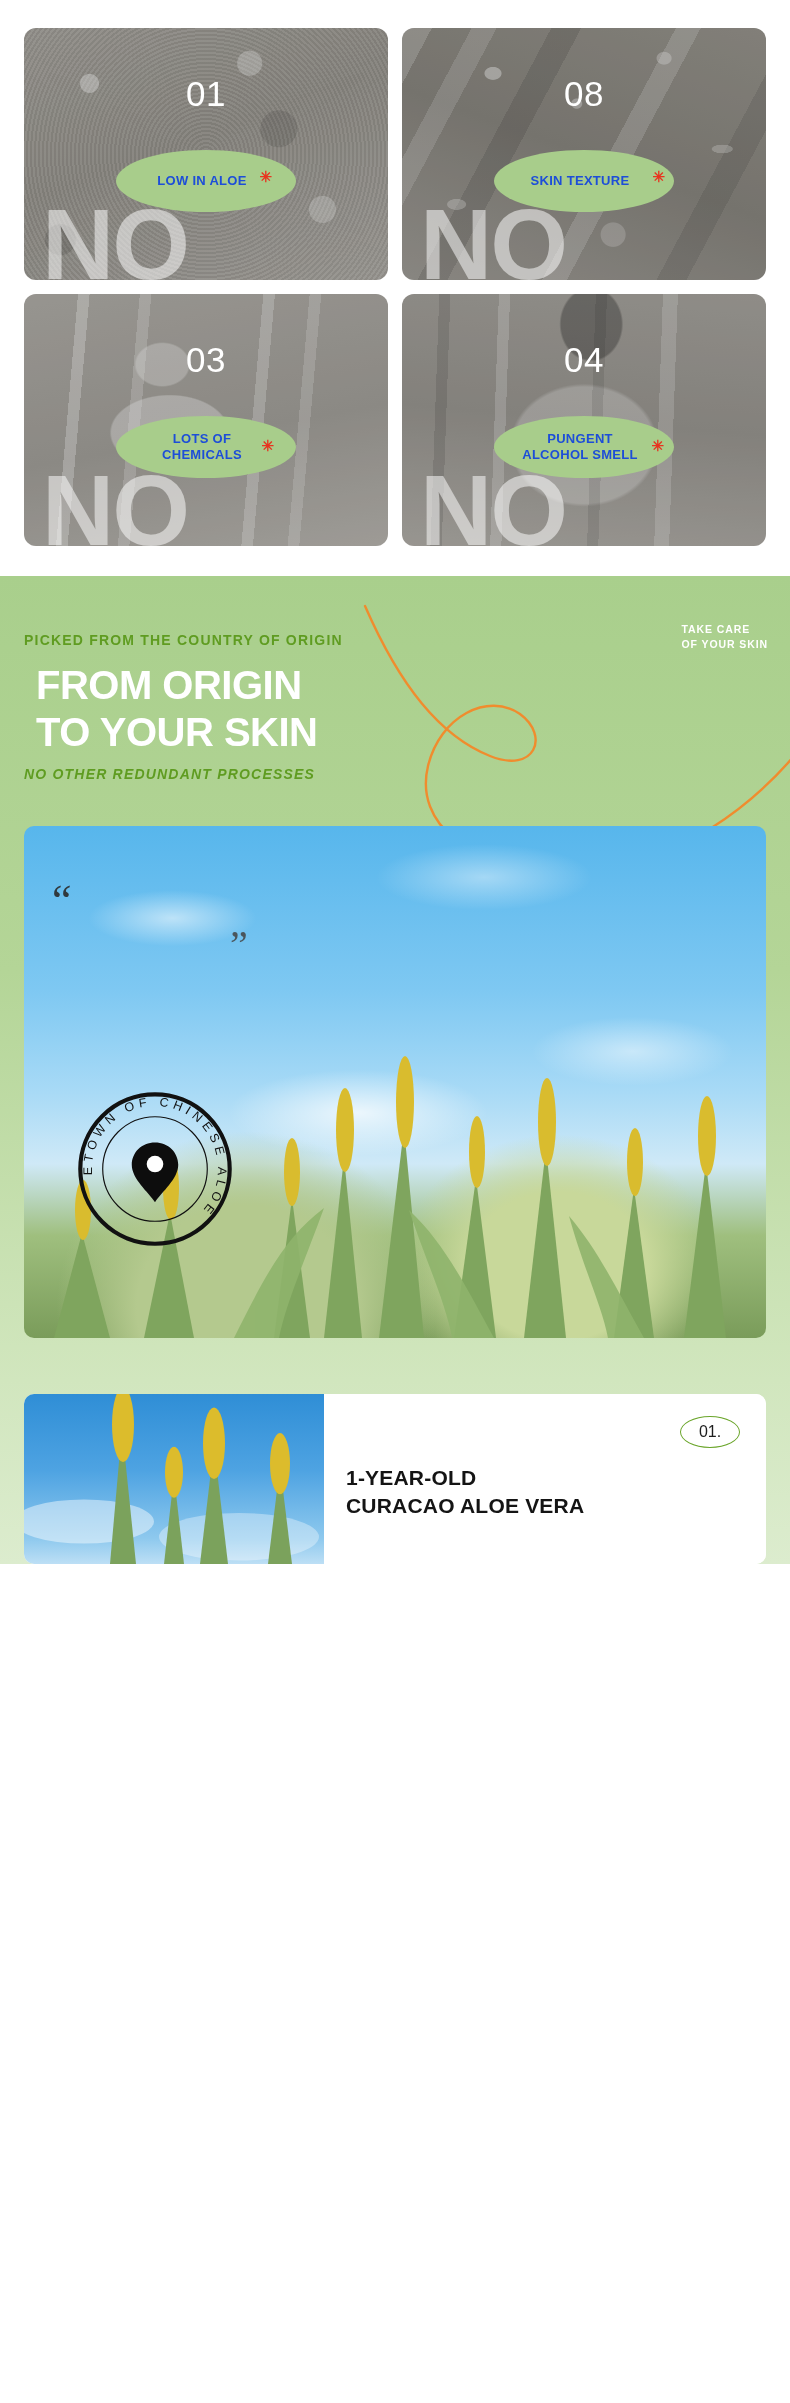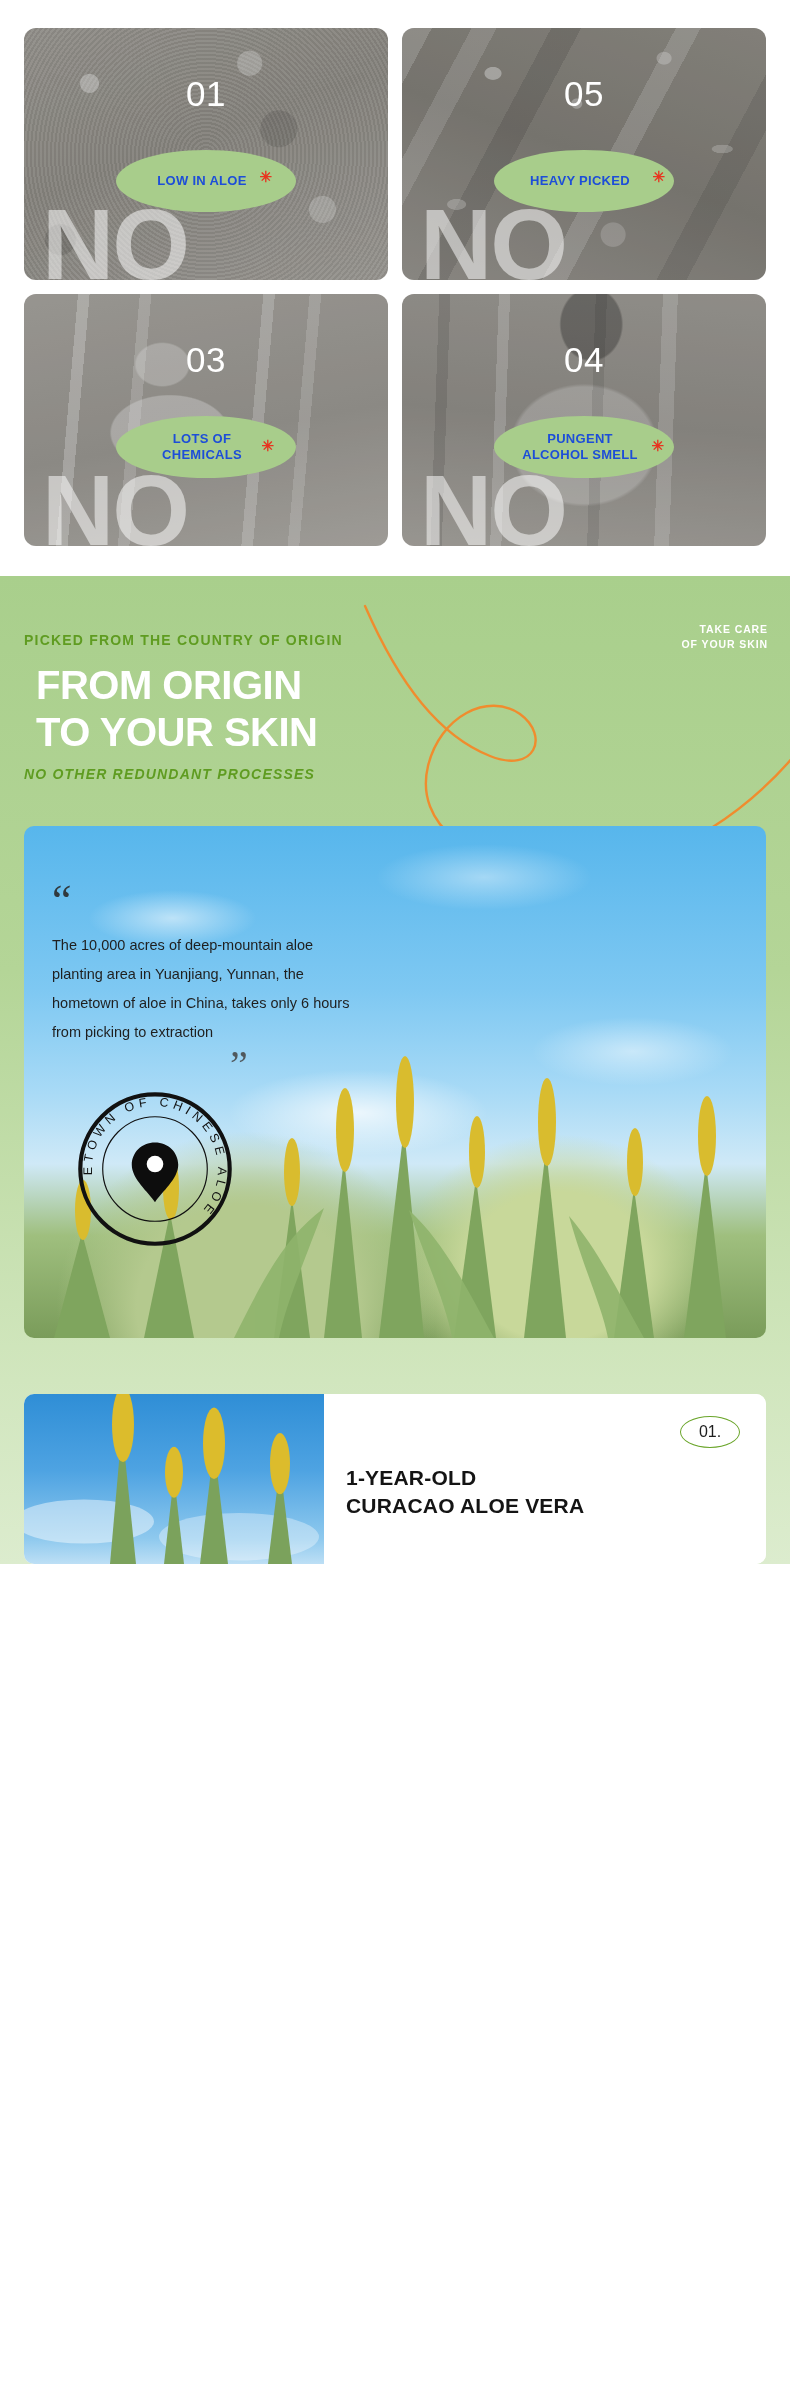--- a/index.html
+++ b/index.html
@@ -175,21 +175,21 @@
     font-style:italic;
   }
   .takecare{
     position:absolute;
     top:46px;right:22px;
     color:#ffffff;
     font-size:10.5px;
     font-weight:700;
     letter-spacing:.9px;
     line-height:1.45;
-    text-align:right;
+    text-align:left;
     z-index:3;
     white-space:pre-line;
   }
 
   
   .hero-card{
     position:relative;
     border-radius:10px;
     overflow:hidden;
     height:512px;
@@ -309,24 +309,24 @@
       <div class="no-watermark">NO</div>
       <div class="pill one">
         <span class="pill-label">LOW IN ALOE</span>
         <span class="aster">✳</span>
       </div>
     </div>
 
     <div class="no-card">
       <div class="photo p2"></div>
       <div class="overlay"></div>
-      <div class="no-num">05</div>
+      <div class="no-num">08</div>
       <div class="no-watermark">NO</div>
       <div class="pill two">
-        <span class="pill-label">HEAVY PICKED</span>
+        <span class="pill-label">SKIN TEXTURE</span>
         <span class="aster">✳</span>
       </div>
     </div>
 
     <div class="no-card">
       <div class="photo p3"></div>
       <div class="overlay"></div>
       <div class="no-num">03</div>
       <div class="no-watermark">NO</div>
       <div class="pill three">
@@ -396,21 +396,20 @@
           <ellipse cx="523" cy="84" rx="9" ry="44"></ellipse>
           <ellipse cx="611" cy="124" rx="8" ry="34"></ellipse>
           <ellipse cx="683" cy="98" rx="9" ry="40"></ellipse>
           <ellipse cx="147" cy="150" rx="8" ry="32"></ellipse>
           <ellipse cx="59" cy="172" rx="8" ry="30"></ellipse>
         </g>
       </svg>
 
       <div class="quote-wrap">
         <span class="qmark-open">“</span>
-        <p class="quote-text">The 10,000 acres of deep-mountain aloe planting area in Yuanjiang, Yunnan, the hometown of aloe in China, takes only 6 hours from picking to extraction</p>
         <span class="qmark-close">”</span>
       </div>
 
       <svg class="seal" viewBox="0 0 200 200">
         <defs>
           <path id="sealArc" d="M100,100 m-76,0 a76,76 0 1,1 152,0 a76,76 0 1,1 -152,0"></path>
         </defs>
         <circle cx="100" cy="100" r="90" fill="none" stroke="#111" stroke-width="5"></circle>
         <circle cx="100" cy="100" r="63" fill="none" stroke="#111" stroke-width="1.4"></circle>
         <text font-family="'Liberation Sans', sans-serif" font-size="15" letter-spacing="5.2" fill="#111">

